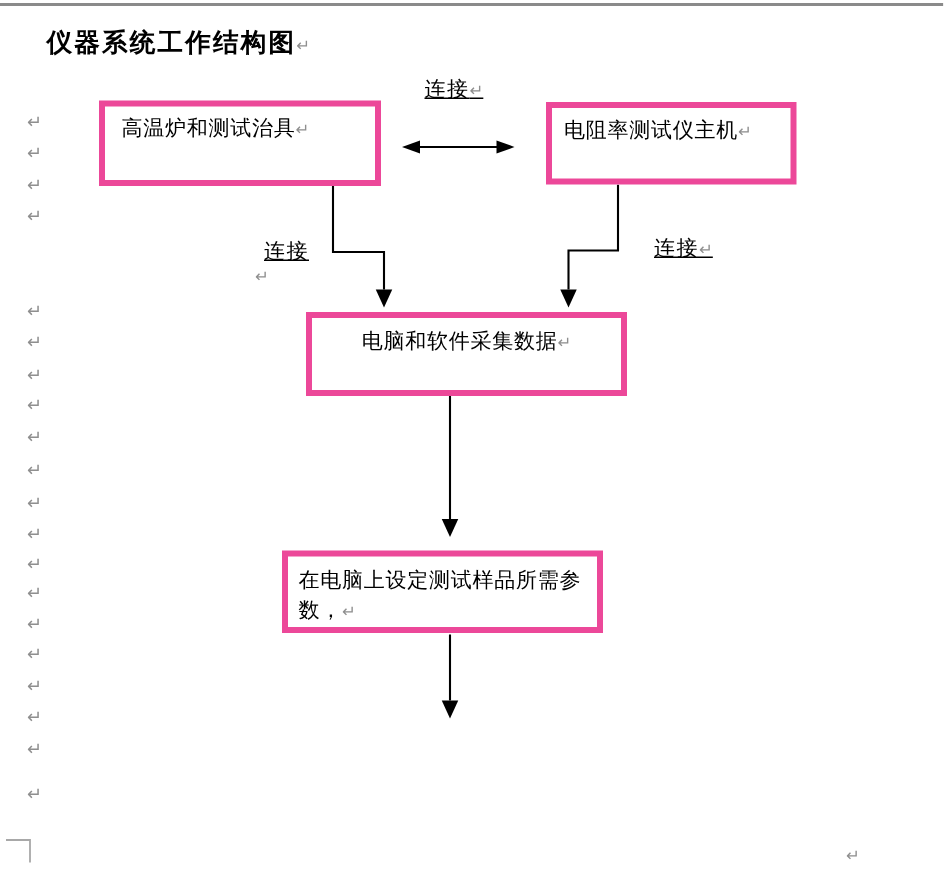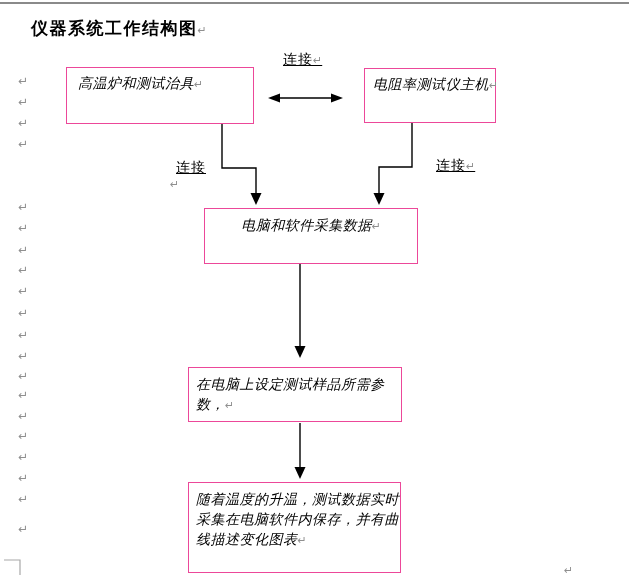--- a/index.html
+++ b/index.html
@@ -6,25 +6,25 @@
   .page {
     position:relative; width:629px; height:585px; background:#ffffff;
     font-family:"DejaVu Sans", sans-serif; color:#000; overflow:hidden;
   }
   .top-border { position:absolute; left:0; top:2px; width:629px; height:2px; background:#8a8a8a; }
   .doc-title {
     position:absolute; left:31px; top:17px; font-size:17px; font-weight:700;
     letter-spacing:1.5px; white-space:nowrap;
   }
   .fbox {
-    position:absolute; box-sizing:border-box; border:1px solid #ec4899; background:#fff;
-    font-size:14px; line-height:20px; letter-spacing:0.5px; white-space:pre;font-style:italic;
+    position:absolute; box-sizing:border-box; border:4px solid #ec4899; background:#fff;
+    font-size:14px; line-height:20px; letter-spacing:0.5px; white-space:pre;
   }
   .fbox-furnace { left:66px;  top:67px;  width:188px; height:57px; padding:5px 0 0 11px; }
-  .fbox-host    { left:364px; top:68px;  width:132px; height:55px; padding:5px 0 0 8px; }
+  .fbox-host    { left:364px; top:68px;  width:167px; height:55px; padding:5px 0 0 8px; }
   .fbox-collect { left:204px; top:208px; width:214px; height:56px; padding:6px 0 0 0; text-align:center; }
   .fbox-params  { left:188px; top:367px; width:214px; height:55px; padding:6px 0 0 7px; }
   .fbox-save    { left:188px; top:482px; width:213px; height:91px; padding:6px 0 0 7px; }
   .clabel {
     position:absolute; font-size:14px; letter-spacing:1px; white-space:nowrap;text-decoration:underline;
   }
   .clabel-top   { left:283px; top:51px; }
   .clabel-left  { left:176px; top:159px; }
   .clabel-right { left:436px; top:157px; }
   .pmark { color:#8f8f8f; font-size:11px; letter-spacing:0; font-weight:400; }
@@ -76,23 +76,20 @@
 
   <div class="fbox fbox-furnace"><span>高温炉和测试治具</span><span class="pmark">↵</span></div>
 
   <div class="fbox fbox-host"><span>电阻率测试仪主机</span><span class="pmark">↵</span></div>
 
   <div class="fbox fbox-collect"><span>电脑和软件采集数据</span><span class="pmark">↵</span></div>
 
   <div class="fbox fbox-params"><span>在电脑上设定测试样品所需参
 数，</span><span class="pmark">↵</span></div>
 
-  <div class="fbox fbox-save"><span>随着温度的升温，测试数据实时
-采集在电脑软件内保存，并有曲
-线描述变化图表</span><span class="pmark">↵</span></div>
 
   <div class="clabel clabel-top"><span>连接</span><span class="pmark">↵</span></div>
 
   <div class="clabel clabel-left"><span>连接</span></div>
 
   <div class="clabel clabel-right"><span>连接</span><span class="pmark">↵</span></div>
 
   <span class="pmark pmark-abs pmark-under-left-label">↵</span>
   <span class="pmark pmark-abs pmark-bottom-right">↵</span>
 

